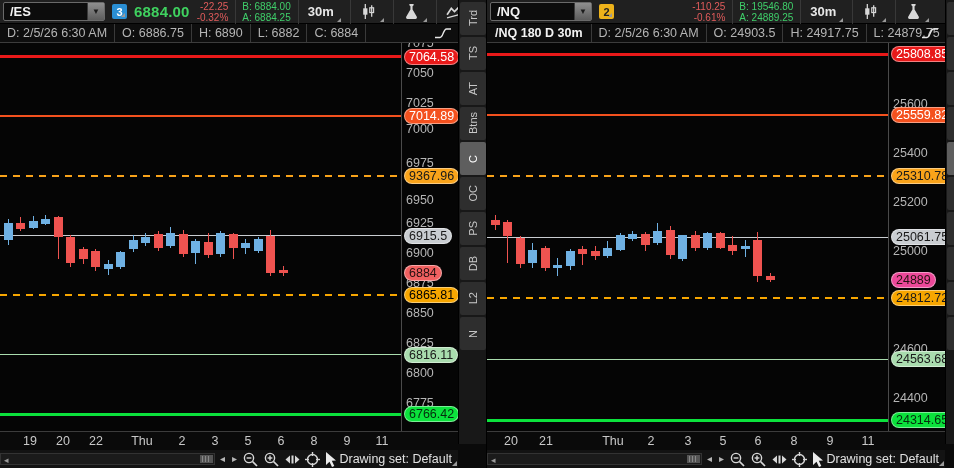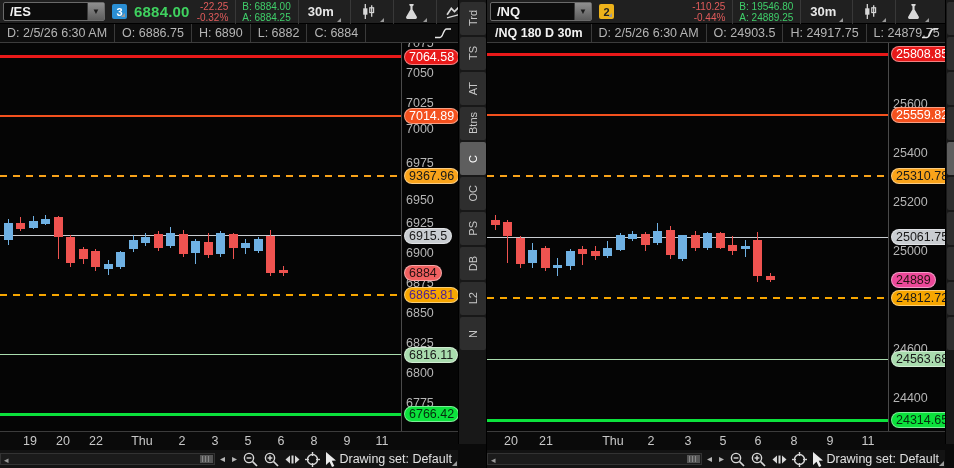--- a/index.html
+++ b/index.html
@@ -193,21 +193,21 @@
             <div class="tick" style="top: 233.2px;">6875</div>
             <div class="tick" style="top: 263.2px;">6850</div>
             <div class="tick" style="top: 293.2px;">6825</div>
             <div class="tick" style="top: 323.2px;">6800</div>
             <div class="tick" style="top: 353.2px;">6775</div>
             <div class="bubble" style="top: 5.704px; background: rgb(232, 25, 25); color: rgb(255, 255, 255);">7064.58</div>
             <div class="bubble" style="top: 65.332px; background: rgb(244, 81, 30); color: rgb(255, 255, 255);">7014.89</div>
             <div class="bubble" style="top: 124.972px; background: rgb(249, 163, 26); color: rgb(26, 26, 26);">9367.96</div>
             <div class="bubble" style="top: 184.6px; background: rgb(201, 205, 209); color: rgb(26, 26, 26);">6915.5</div>
             <div class="bubble" style="top: 222.4px; background: rgb(240, 96, 96); color: rgb(38, 17, 17);">6884</div>
-            <div class="bubble" style="top: 244.228px; background: rgb(247, 166, 0); color: #4c1d95;">6865.81</div>
+            <div class="bubble" style="top: 244.228px; background: rgb(247, 166, 0); color: #000000;">6865.81</div>
             <div class="bubble" style="top: 303.868px; background: rgb(169, 220, 174); color: rgb(26, 26, 26);">6816.11</div>
             <div class="bubble" style="top: 363.496px; background: rgb(11, 226, 60); color: rgb(6, 45, 14);">6766.42</div>
           </div>
         </div>
         <div class="g-time">
           <div class="tlabel" style="left: 30px;">19</div>
           <div class="tlabel" style="left: 63px;">20</div>
           <div class="tlabel" style="left: 96px;">22</div>
           <div class="tlabel" style="left: 142px;">Thu</div>
           <div class="tlabel" style="left: 182px;">2</div>
@@ -299,21 +299,21 @@
           <div class="sym-dd">
             <div style="display: flex;">
               <span style="font-size:8px;">▼</span>
             </div>
           </div>
         </div>
         <div class="badge dd" style="background: rgb(237, 178, 26); color: rgb(34, 34, 34);">2</div>
         <div class="last" style="color: #d946ef; margin-top: 36px;">24889.00</div>
         <div class="stack rt" style="color: rgb(224, 91, 91);">
           <div>-110.25</div>
-          <div>-0.44%</div>
+          <div>-0.61%</div>
         </div>
         <div class="stack" style="color: rgb(63, 207, 106); border-left: 1px solid rgb(56, 56, 56); padding-left: 6px; height: 24px;">
           <div>B: 19546.80</div>
           <div>A: 24889.25</div>
         </div>
         <div class="hbtn dd" style="font-weight: bold;">30m</div>
         <div class="hbtn dd">
           <svg viewBox="0 0 16 16">
             <line x1="5" y1="1" x2="5" y2="15" stroke="#d8d8d8" stroke-width="1.2"></line>
             <rect x="3" y="5" width="4" height="6" fill="#d8d8d8"></rect>

